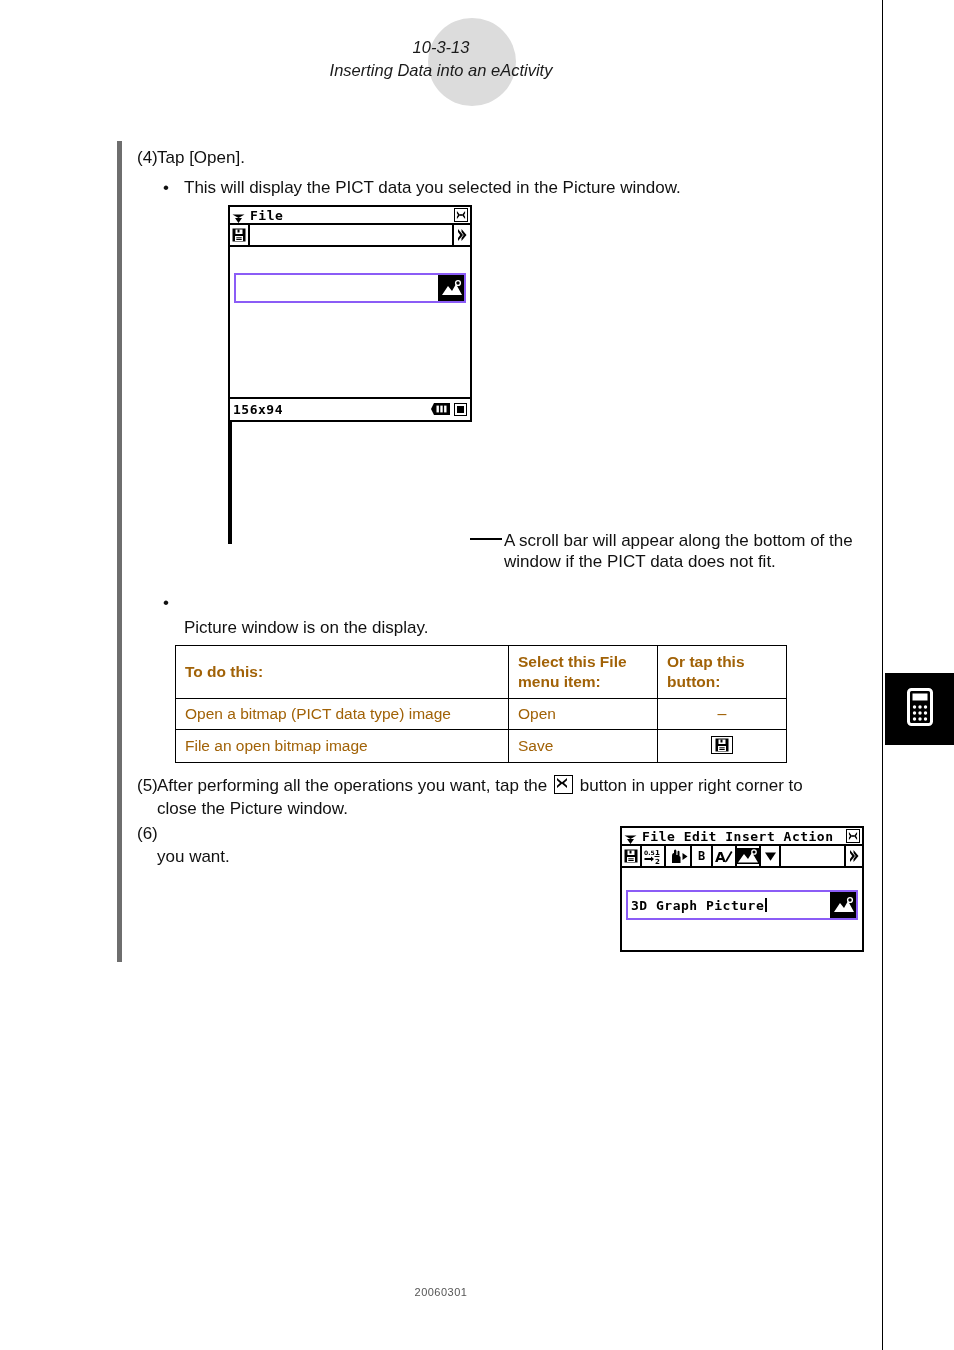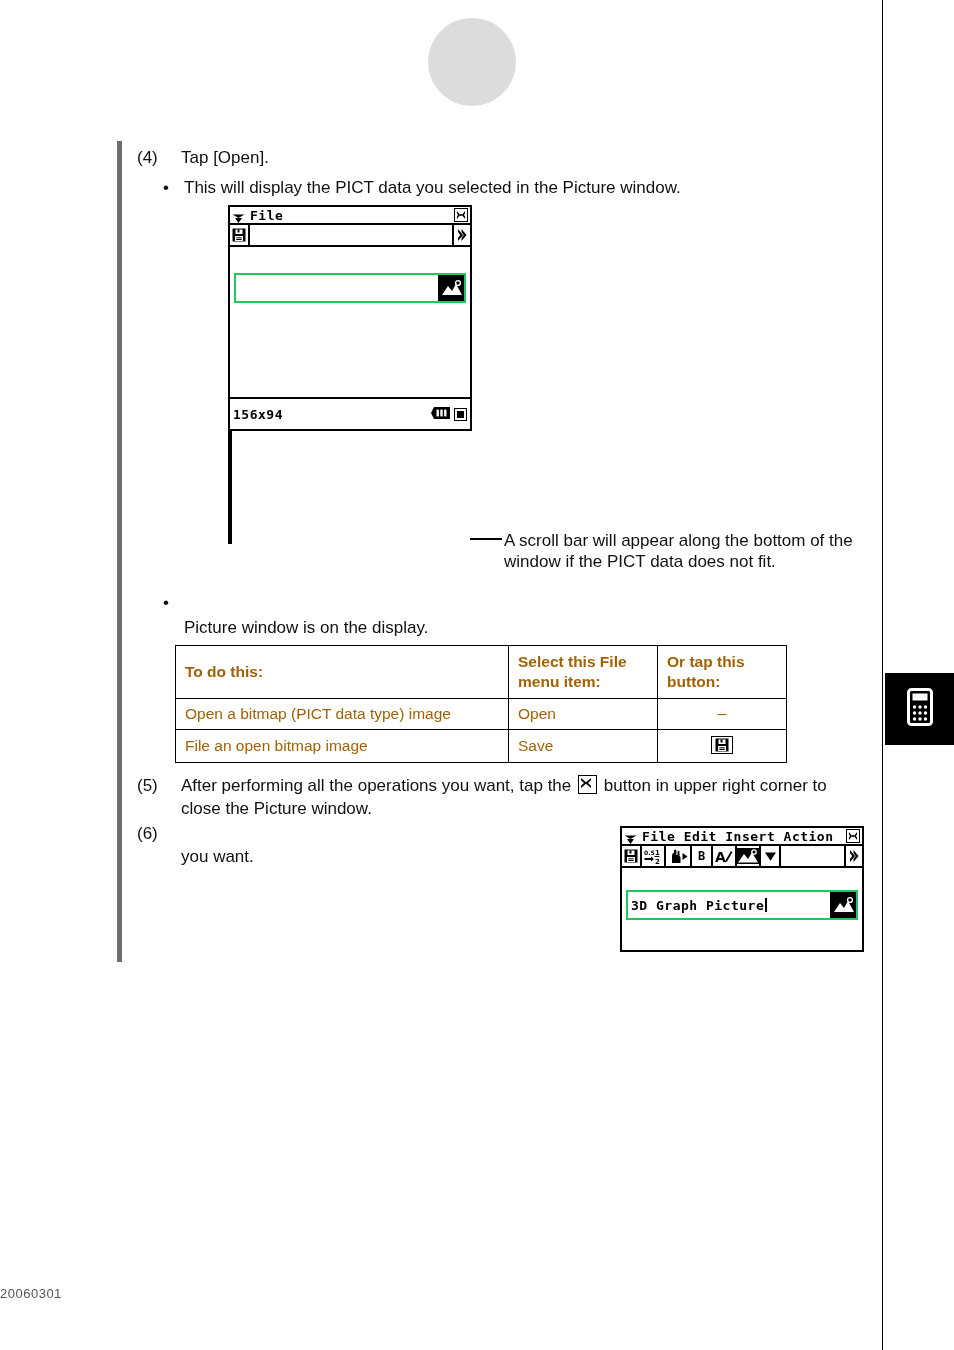--- a/index.html
+++ b/index.html
@@ -72,21 +72,21 @@
     line-height: 23px;
     color: #111;
   }
   .step .num {
     position: absolute;
     left: 0;
     top: 0;
   }
   .step .txt {
     display: block;
-    margin-left: 44px;
+    margin-left: 20px;
   }
 
   .bullet {
     position: absolute;
     font-size: 17px;
     line-height: 25px;
     color: #111;
   }
   .bullet .dot {
     position: absolute;
@@ -191,21 +191,21 @@
   .calc-canvas {
     position: relative;
     border: 2px solid #000;
     border-top: none;
     background: #fff;
   }
 
   .title-strip {
     position: absolute;
     display: flex;
-    border: 2px solid #22c55e;
+    border: 2px solid #8b5cf6;
     background: #fff;
     align-items: stretch;
   }
   .title-strip-input {
     flex: 1 1 auto;
     font-family: "DejaVu Sans Mono", monospace;
     font-size: 13px;
     font-weight: bold;
     display: flex;
     align-items: center;
@@ -298,21 +298,21 @@
   }
   .hs-track {
     flex: 1 1 auto;
     position: relative;
     background:
       repeating-conic-gradient(#000 0% 25%, #fff 0% 50%) 0 0 / 3px 3px;
   }
 
   .calc-statusbar {
     position: relative;
-    height: 32px;
+    height: 23px;
     border: 2px solid #000;
     border-top: none;
     background: #fff;
     display: flex;
     align-items: center;
     padding: 0 3px;
   }
   .status-text {
     font-family: "DejaVu Sans Mono", monospace;
     font-size: 13px;
@@ -372,33 +372,38 @@
     align-items: center;
     justify-content: center;
   }
 
   
   .footer {
     position: absolute;
     left: 0;
     top: 1286px;
     width: 882px;
-    font-size: 13px;
+    text-align: center;
+    font-size: 11px;
     color: #555;
     letter-spacing: 0.5px;
   }
 </style>
 </head>
 <body>
 
 <div class="page-edge-line"></div>
 <div class="left-rule"></div>
 
 <div class="header">
   <div class="header-dot"></div>
+  <div class="header-text">
+    <span class="hl1">10-3-13</span>
+    <span class="hl2">Inserting Data into an eActivity</span>
+  </div>
 </div>
 
 <div class="step" style="left:137px; top:146px; width:600px;">
   <span class="num">(4)</span>
   <span class="txt">Tap [Open].</span>
 </div>
 
 <div class="bullet" style="left:163px; top:175px; width:680px;">
   <span class="dot">•</span>
   <span class="btxt">This will display the PICT data you selected in the Picture window.</span>

